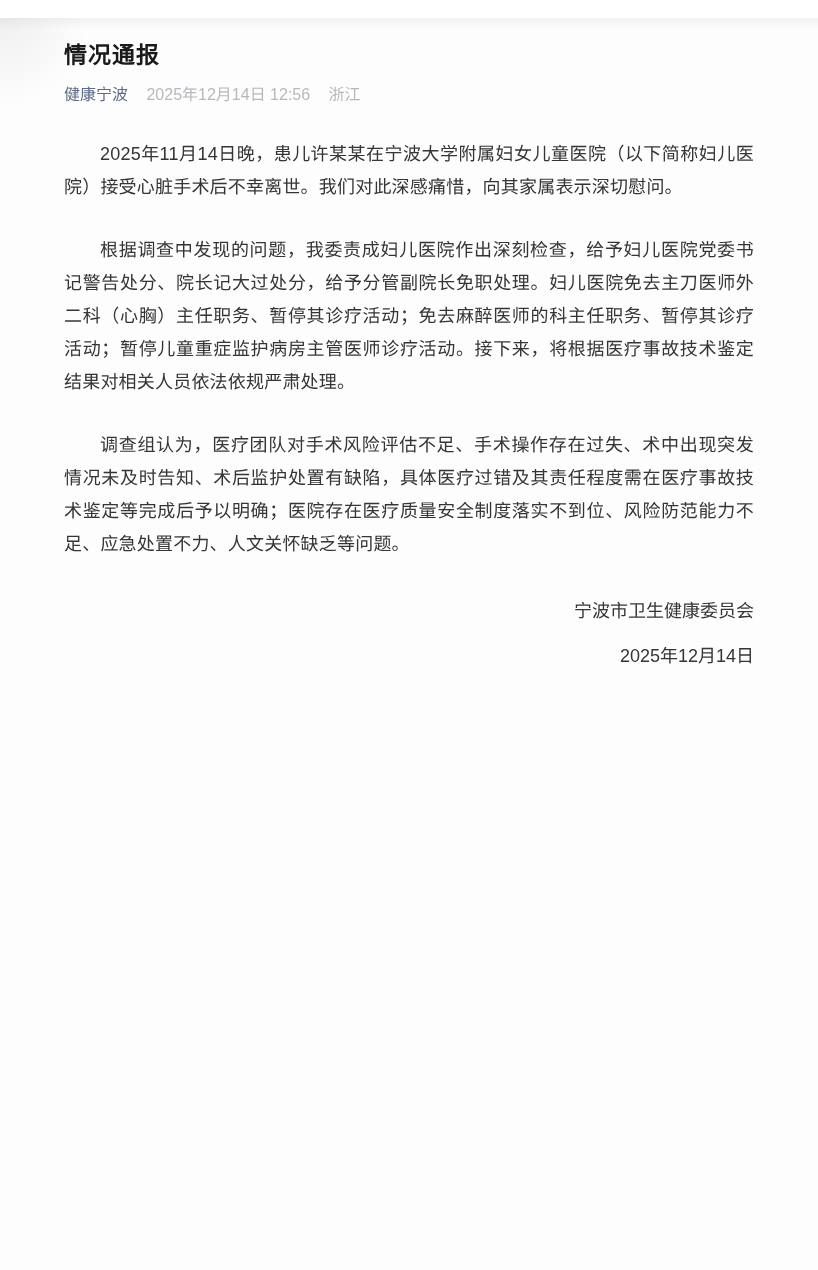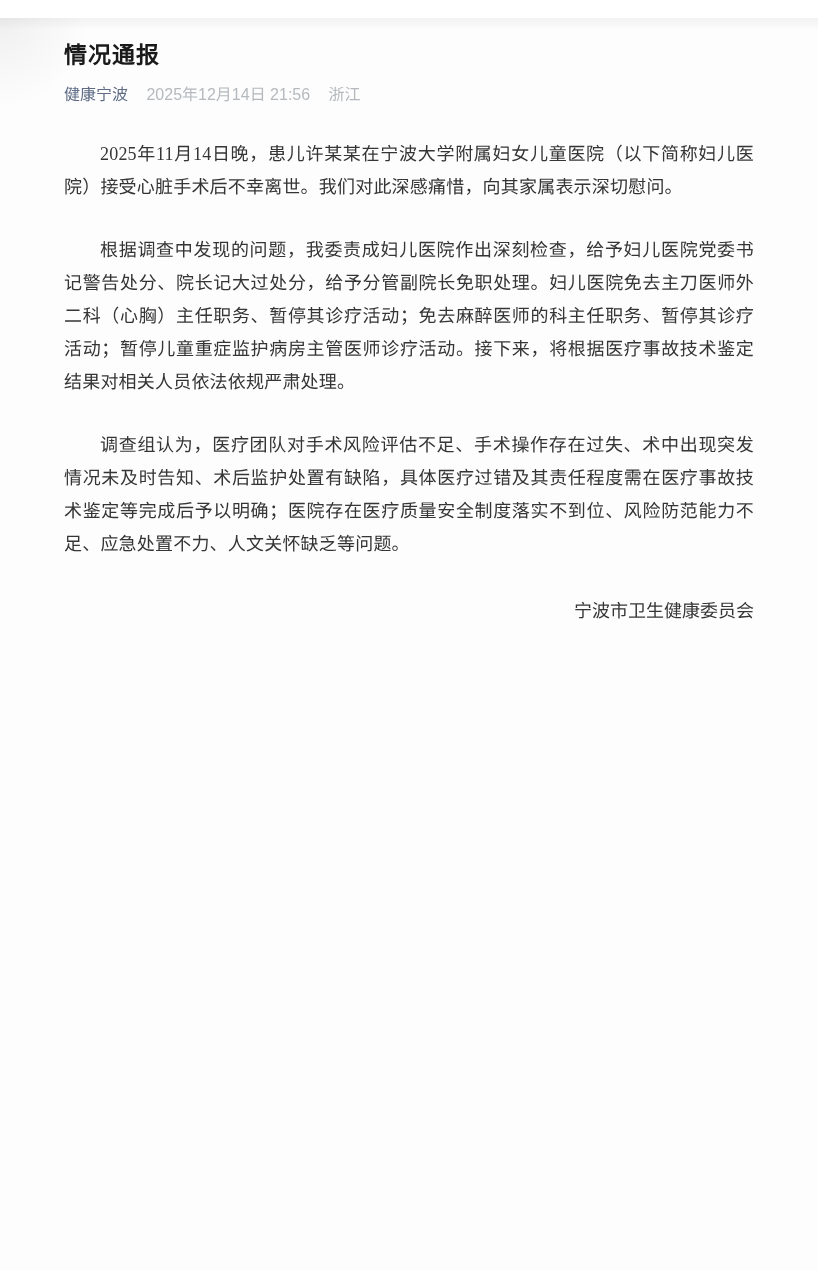--- a/index.html
+++ b/index.html
@@ -57,21 +57,20 @@
     margin-top: 32px;
     color: #353535;
     font-size: 18px;
     line-height: 33px;
     text-align: justify;
     letter-spacing: 0.2px;
   }
   .body-text p {
     margin: 0 0 30px 0;
     text-indent: 2em;
-    font-family: Liberation Serif, serif;
   }
   .signature {
     margin-top: 34px;
     text-align: right;
     color: #353535;
     font-size: 18px;
     line-height: 33px;
   }
   .signature .sig-date {
     margin-top: 12px;
@@ -80,28 +79,29 @@
 </head>
 <body>
 
 <div class="page">
   <div class="content">
 
     <h1 class="article-title">情况通报</h1>
 
     <div class="byline">
       <span class="account">健康宁波</span>
-      <span class="meta">2025年12月14日 21:56</span>
+      <span class="meta">2025年12月14日 12:56</span>
       <span class="meta">浙江</span>
     </div>
 
     <div class="body-text">
       <p>2025年11月14日晚，患儿许某某在宁波大学附属妇女儿童医院（以下简称妇儿医院）接受心脏手术后不幸离世。我们对此深感痛惜，向其家属表示深切慰问。</p>
       <p>根据调查中发现的问题，我委责成妇儿医院作出深刻检查，给予妇儿医院党委书记警告处分、院长记大过处分，给予分管副院长免职处理。妇儿医院免去主刀医师外二科（心胸）主任职务、暂停其诊疗活动；免去麻醉医师的科主任职务、暂停其诊疗活动；暂停儿童重症监护病房主管医师诊疗活动。接下来，将根据医疗事故技术鉴定结果对相关人员依法依规严肃处理。</p>
       <p>调查组认为，医疗团队对手术风险评估不足、手术操作存在过失、术中出现突发情况未及时告知、术后监护处置有缺陷，具体医疗过错及其责任程度需在医疗事故技术鉴定等完成后予以明确；医院存在医疗质量安全制度落实不到位、风险防范能力不足、应急处置不力、人文关怀缺乏等问题。</p>
     </div>
 
     <div class="signature">
       <div class="sig-name">宁波市卫生健康委员会</div>
+      <div class="sig-date">2025年12月14日</div>
     </div>
 
   </div>
 </div>
 
 </body></html>

